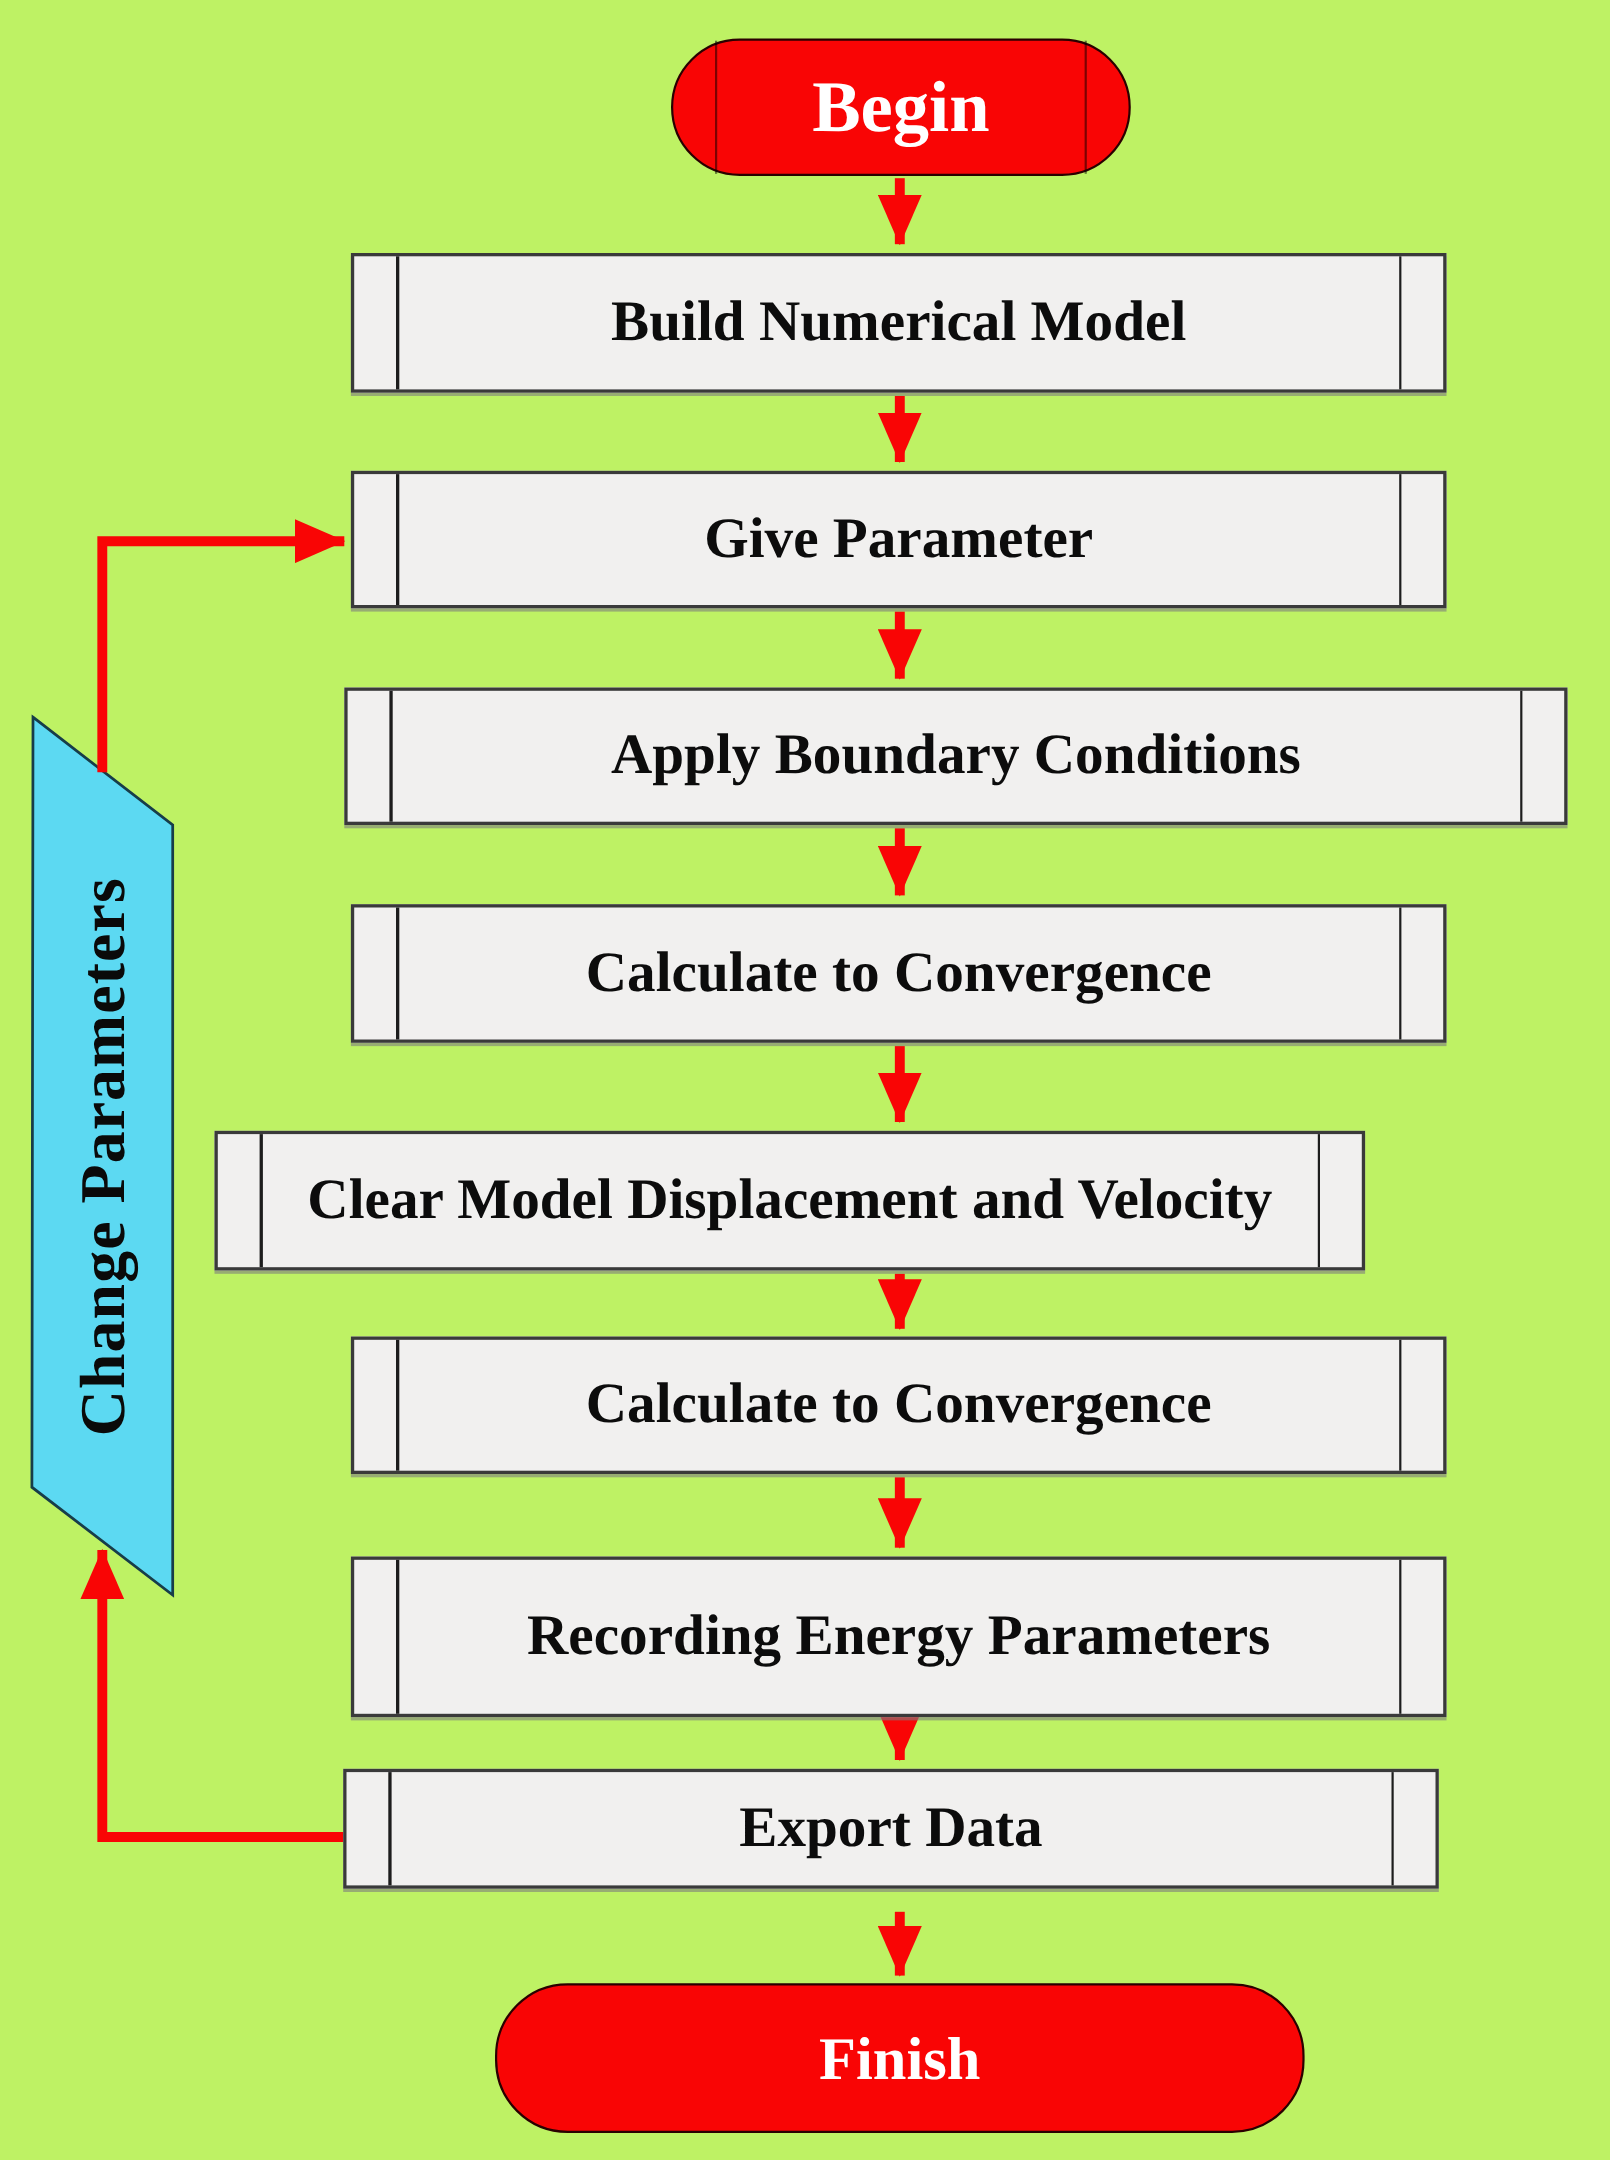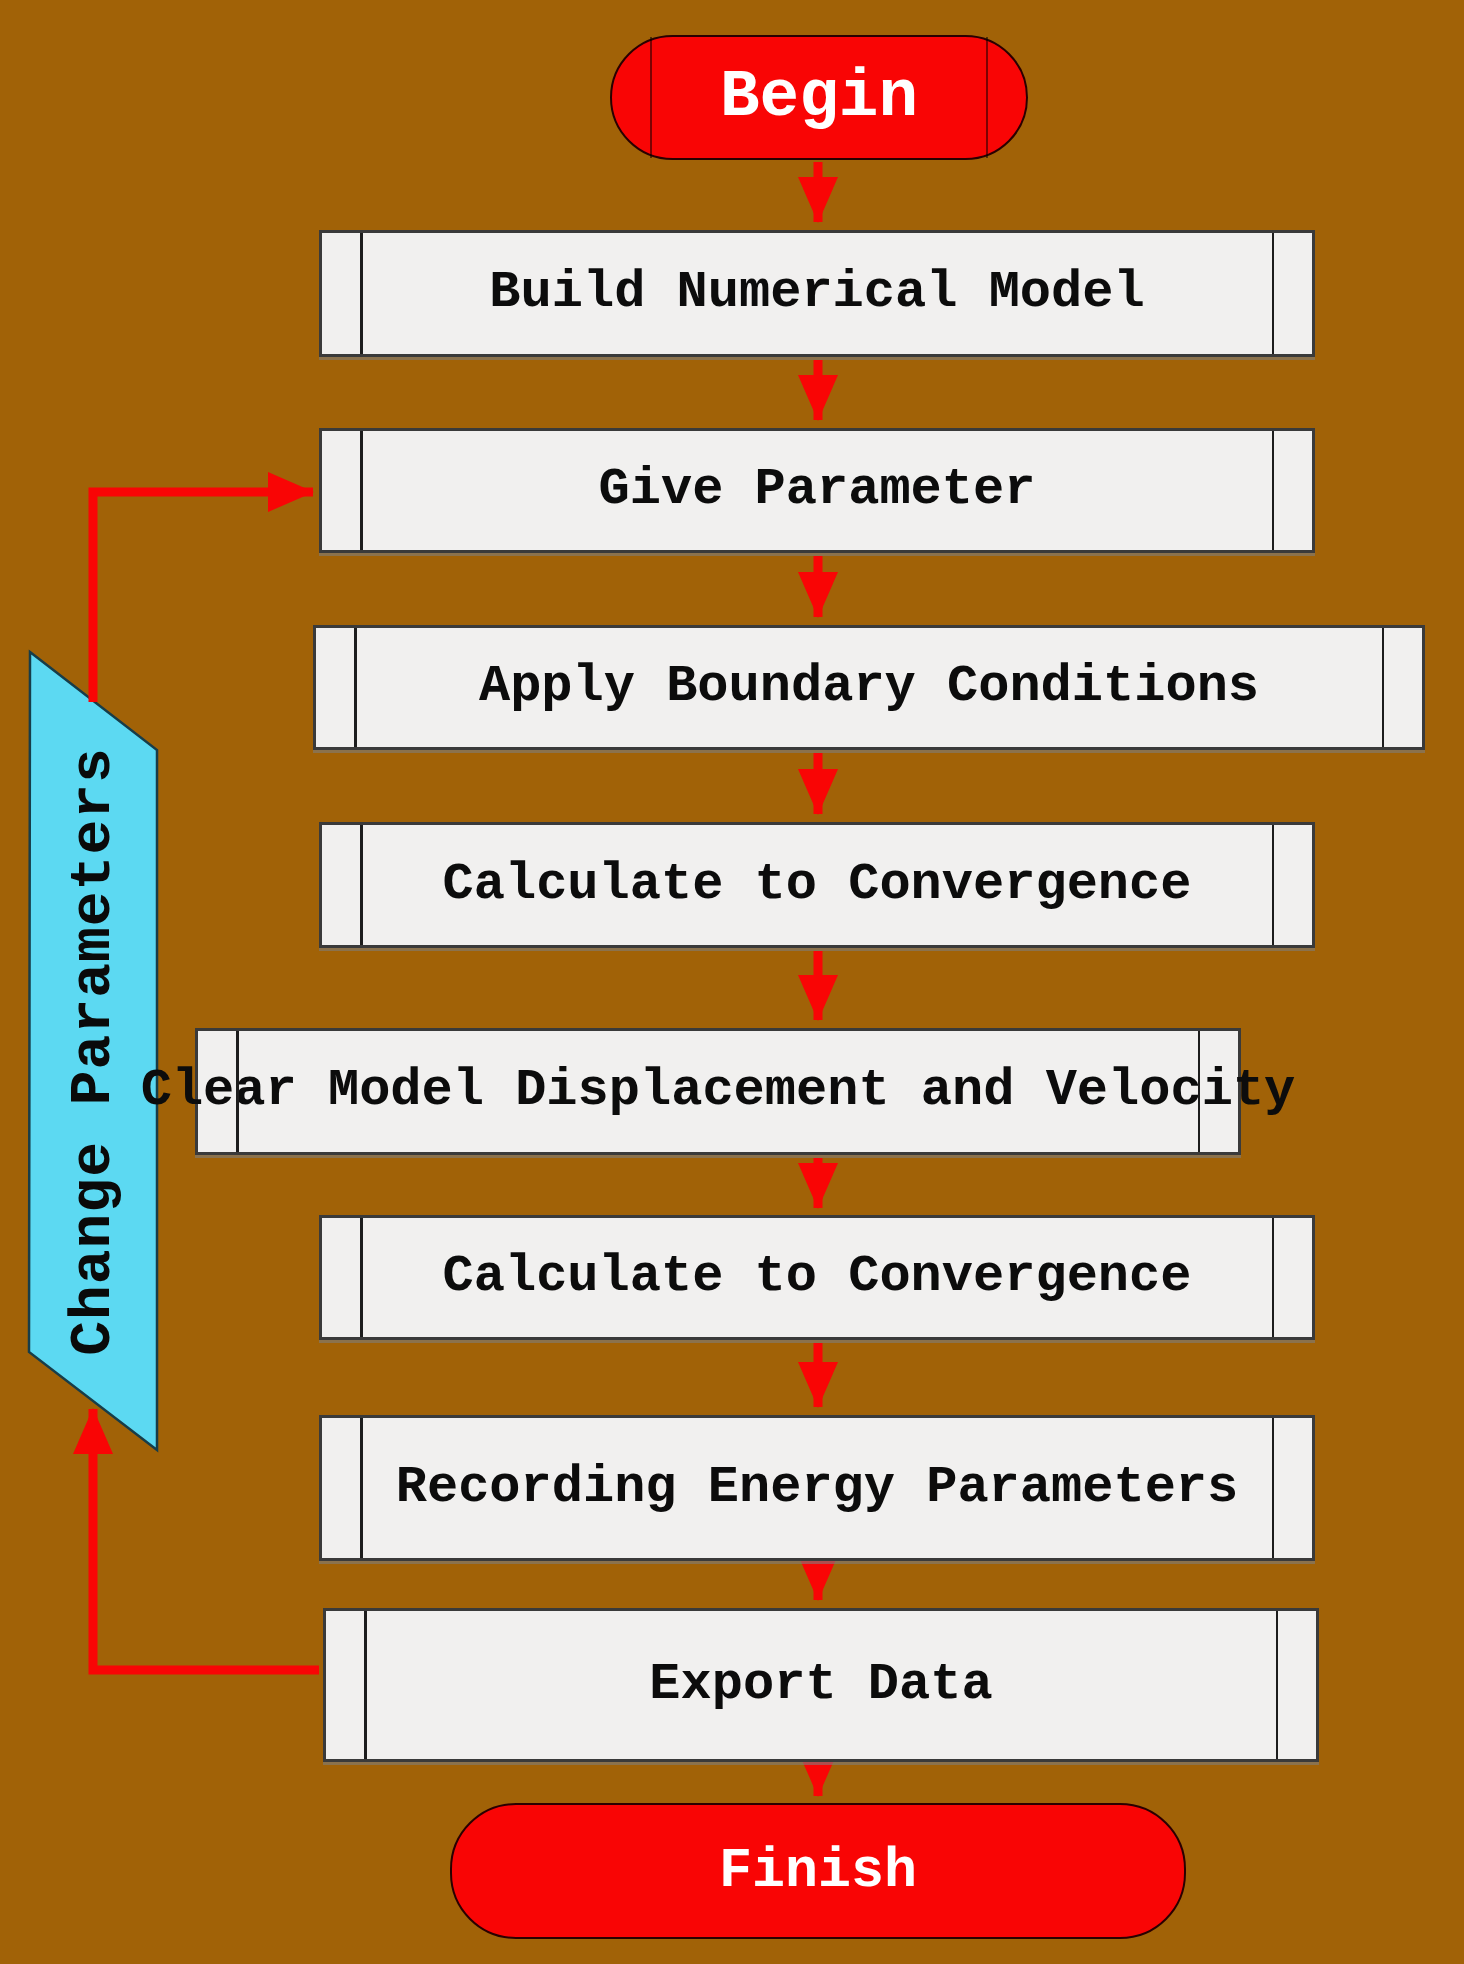--- a/index.html
+++ b/index.html
@@ -1,19 +1,19 @@
 <!DOCTYPE html>
 <html><head>
 <meta charset="utf-8">
 <title>Flowchart</title>
 <style>
   html,body{margin:0;padding:0;background:#ffffff;}
   .stage{
-    position:relative;width:1464px;height:1964px;overflow:hidden;background:#a16207;
-    font-family:Liberation Mono, monospace;
+    position:relative;width:1464px;height:1964px;overflow:hidden;background:#bef264;
+    font-family:Liberation Serif, serif;
   }
   svg.overlay{position:absolute;left:0;top:0;z-index:1;}
   .node{
     position:absolute;z-index:2;display:flex;align-items:center;justify-content:center;
     box-sizing:border-box;text-align:center;
   }
   
   .process{
     background:#f1f0ef;
     border:3px solid #3a3a3a;
@@ -101,21 +101,21 @@
   </div>
 
   <div class="node process" style="left:319px;top:1215px;width:996px;height:125px">
     <span class="label">Calculate to Convergence</span>
   </div>
 
   <div class="node process" style="left:319px;top:1415px;width:996px;height:146px">
     <span class="label">Recording Energy Parameters</span>
   </div>
 
-  <div class="node process" style="left:323px;top:1608px;width:996px;height:154px">
+  <div class="node process" style="left:312px;top:1608px;width:996px;height:109px">
     <span class="label">Export Data</span>
   </div>
 
   <div class="node terminator" id="node-finish" style="left:450px;top:1803px;width:736px;height:136px">
     <span class="label">Finish</span>
   </div>
 
   <div class="node" id="node-change-parameters" style="left:29px;top:700px;width:128px;height:702px">
     <span class="label">Change Parameters</span>
   </div>

